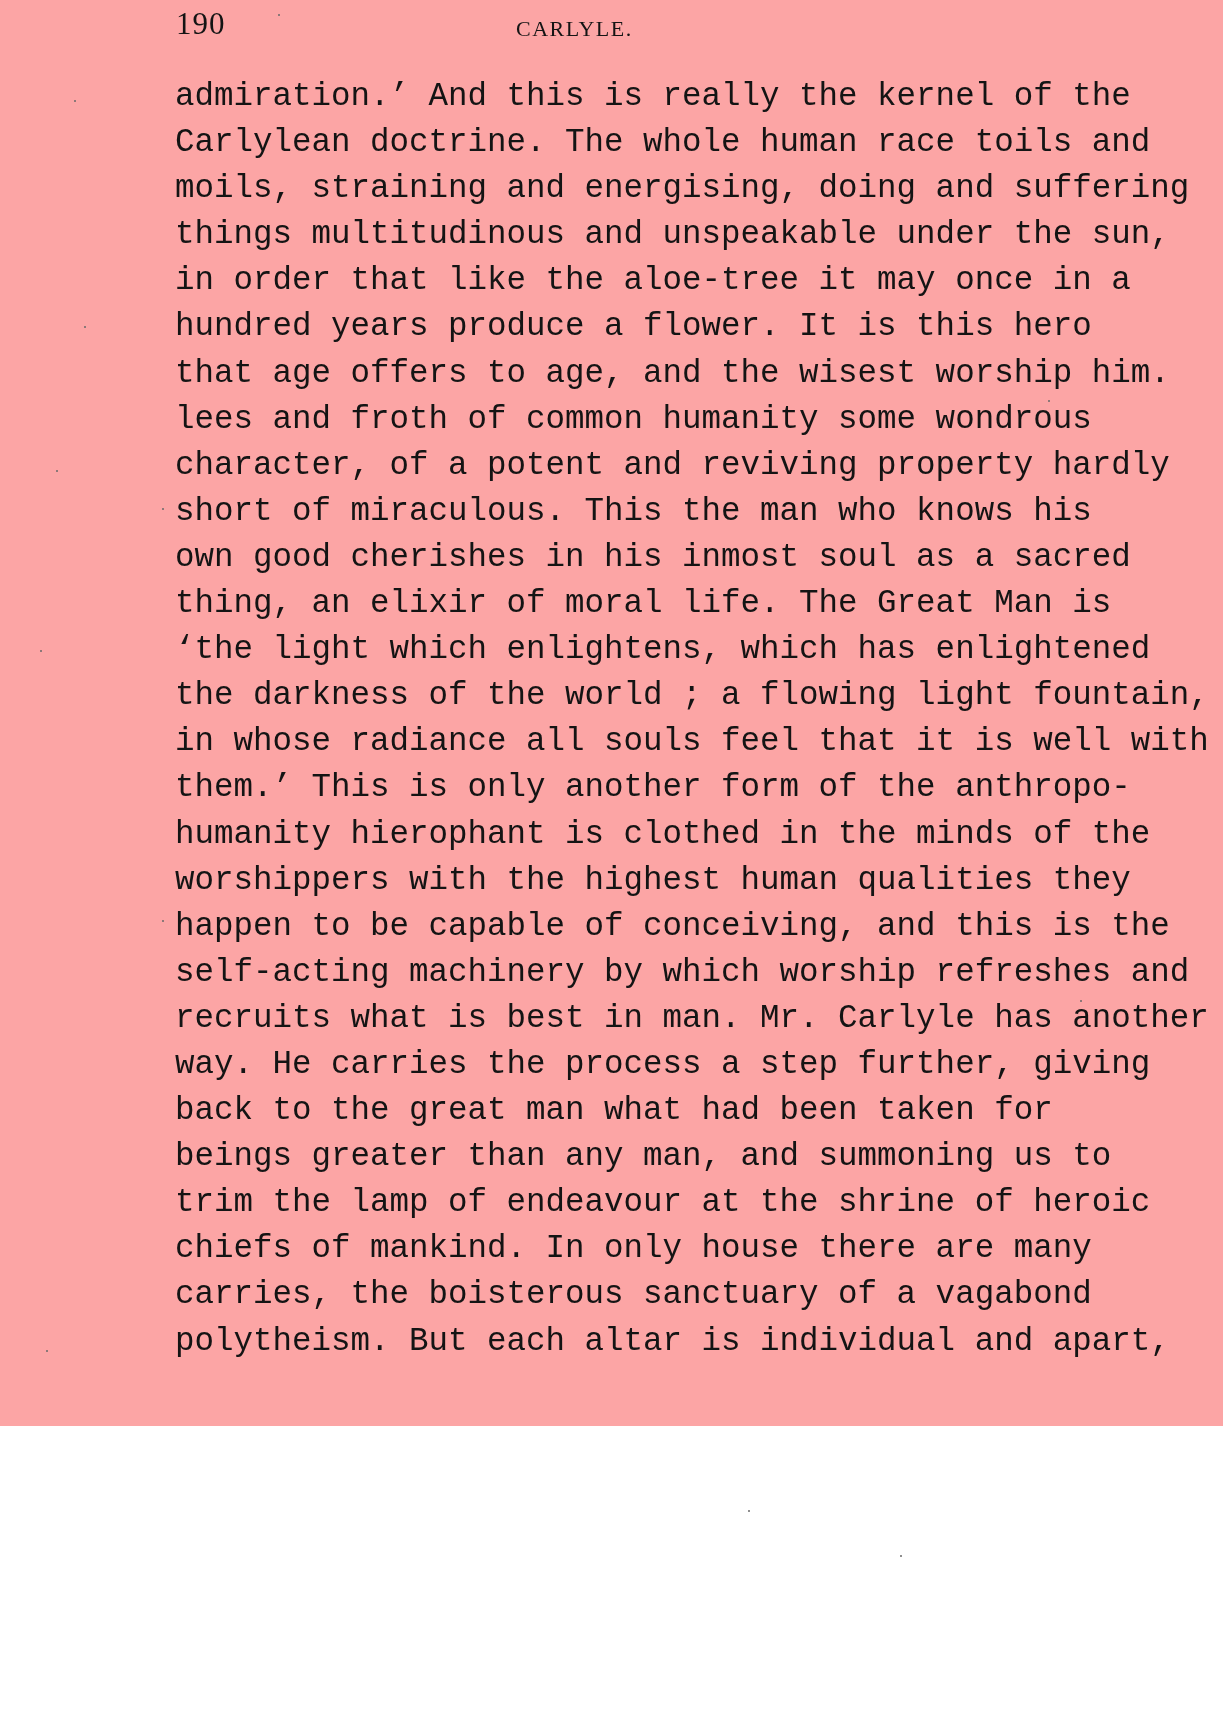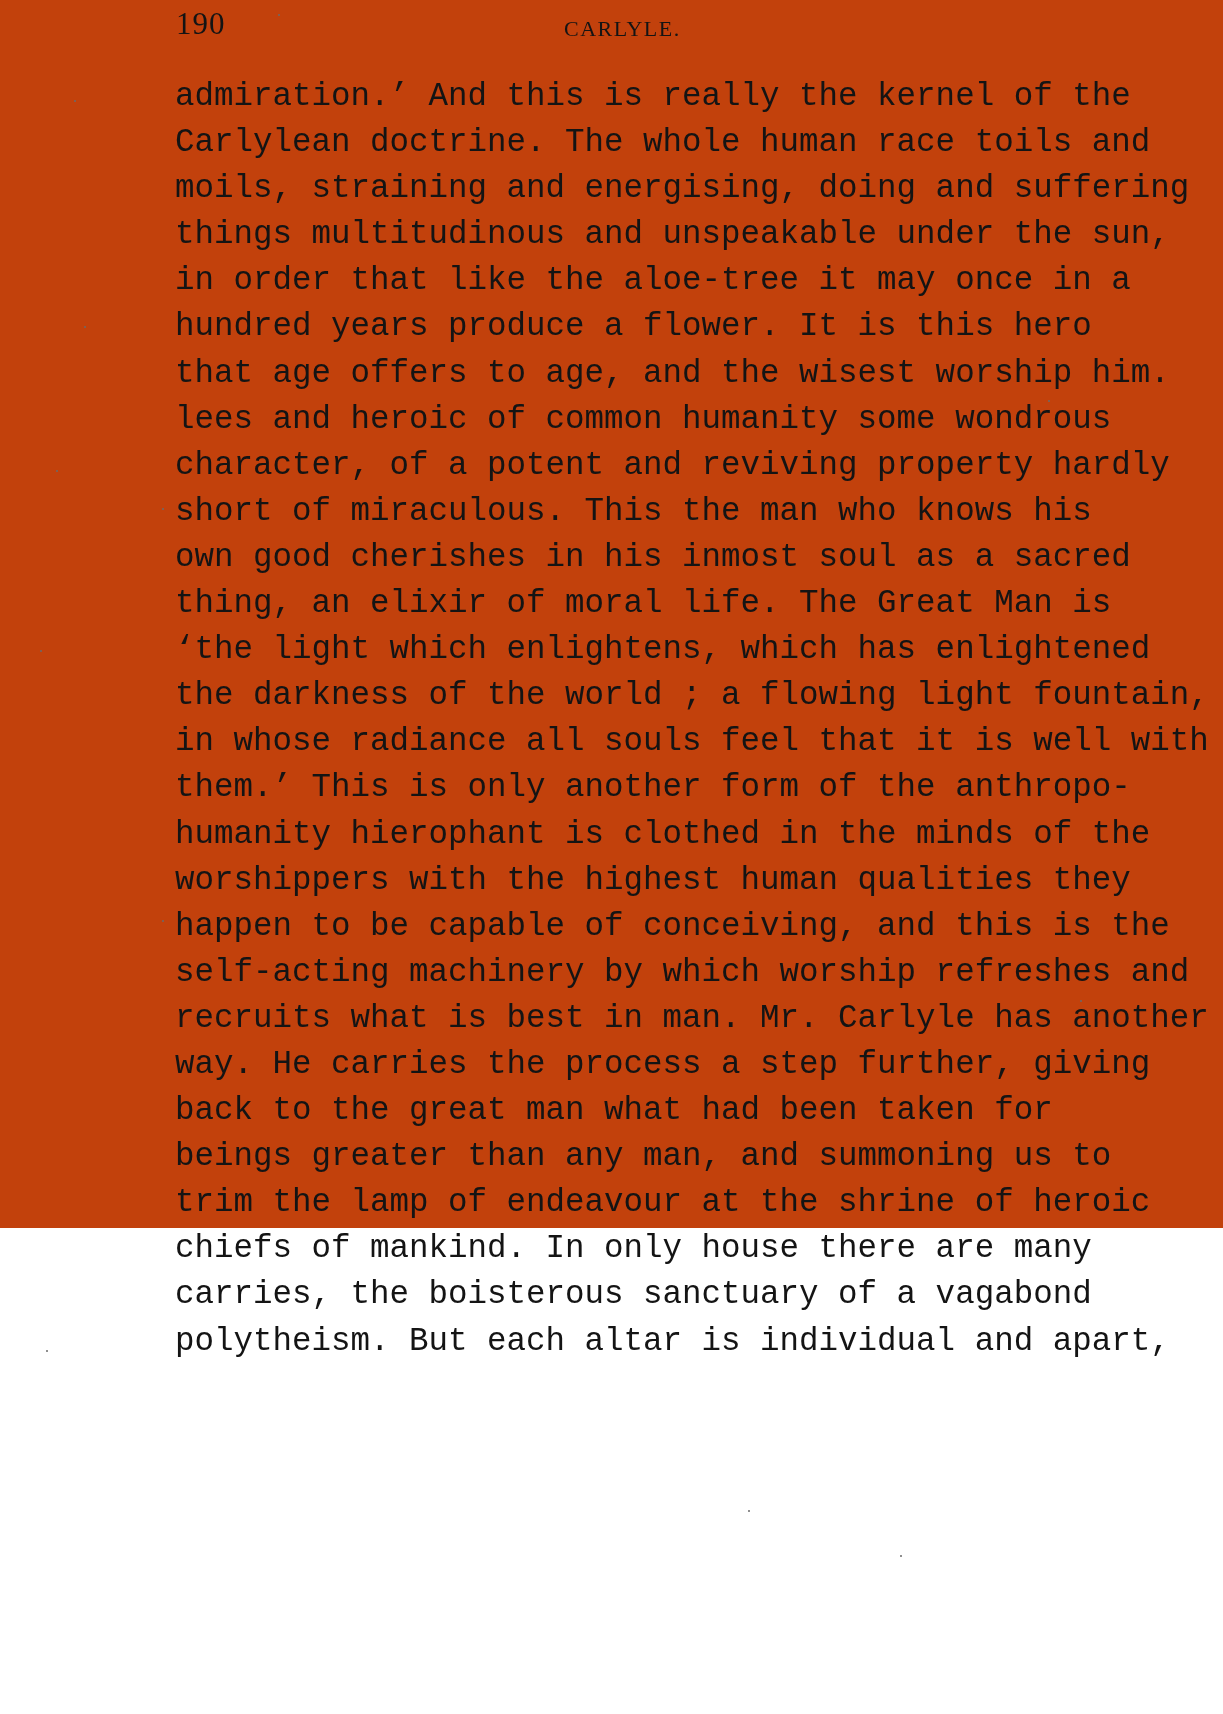--- a/index.html
+++ b/index.html
@@ -13,22 +13,22 @@
       position: relative;
       overflow: hidden;
       font-family: "DejaVu Serif", "Liberation Serif", serif;
       color: #141414;
     }
     .page {
       position: absolute;
       left: 0;
       top: 0;
       width: 1223px;
-      height: 1228px;
-      background: #c2410c;
+      height: 1426px;
+      background: #fca5a5;
     }
     .running-head {
       position: absolute;
       top: 6px;
       left: 176px;
       width: 816px;
       height: 40px;
     }
     .page-number {
       position: absolute;
@@ -38,21 +38,20 @@
       font-size: 31px;
       letter-spacing: 1px;
     }
     .running-title {
       position: absolute;
       left: 340px;
       top: 10px;
       font-family: "Liberation Serif", serif;
       font-size: 22px;
       letter-spacing: 1.5px;
-      margin-left: 48px;
     }
     .body-text {
       position: absolute;
       top: 74px;
       left: 175px;
       width: 818px;
     }
     .line {
       display: block;
       height: 46.1px;
@@ -86,21 +85,21 @@
   </div>
 
   <div class="body-text">
     <span class="line">admiration.’  And this is really the kernel of the</span>
     <span class="line">Carlylean doctrine.  The whole human race toils and</span>
     <span class="line">moils, straining and energising, doing and suffering</span>
     <span class="line">things multitudinous and unspeakable under the sun,</span>
     <span class="line">in order that like the aloe-tree it may once in a</span>
     <span class="line">hundred years produce a flower.  It is this hero</span>
     <span class="line">that age offers to age, and the wisest worship him.</span>
-    <span class="line">lees and heroic of common humanity some wondrous</span>
+    <span class="line">lees and froth of common humanity some wondrous</span>
     <span class="line">character, of a potent and reviving property hardly</span>
     <span class="line">short of miraculous.  This the man who knows his</span>
     <span class="line">own good cherishes in his inmost soul as a sacred</span>
     <span class="line">thing, an elixir of moral life.  The Great Man is</span>
     <span class="line">‘the light which enlightens, which has enlightened</span>
     <span class="line">the darkness of the world ; a flowing light fountain,</span>
     <span class="line">in whose radiance all souls feel that it is well with</span>
     <span class="line">them.’  This is only another form of the anthropo-</span>
     <span class="line">humanity hierophant is clothed in the minds of the</span>
     <span class="line">worshippers with the highest human qualities they</span>

